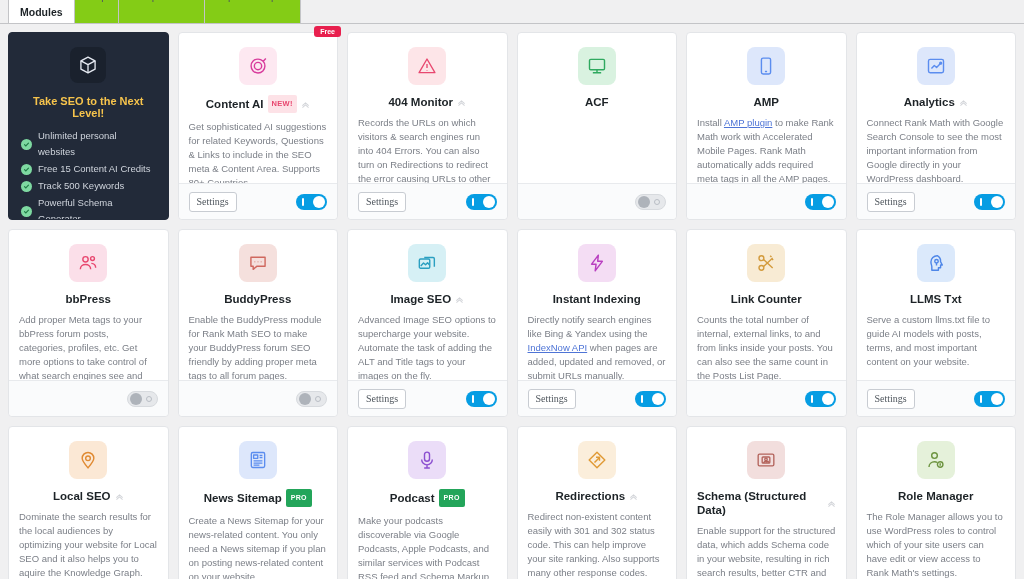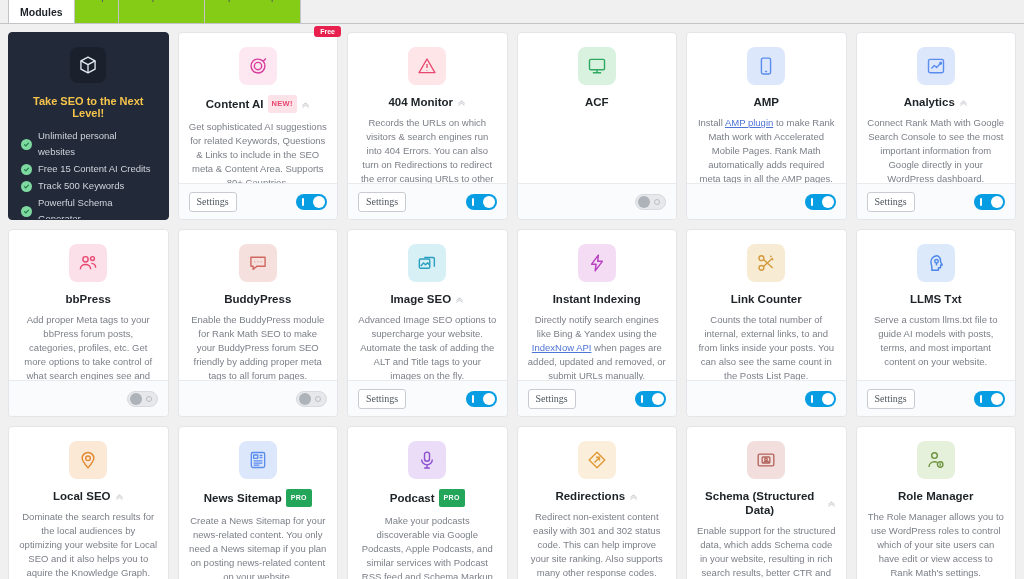--- a/index.html
+++ b/index.html
@@ -55,21 +55,20 @@
     border: 1px solid #e3e5e8;
     border-radius: 4px;
     height: 188px;
     display: flex;
     flex-direction: column;
     position: relative;
   }
   .card-body {
     flex: 1;
     padding: 14px 10px 6px 10px;
-    text-align: center;
     overflow: hidden;
   }
   .iconbox {
     width: 38px; height: 38px;
     border-radius: 8px;
     margin: 0 auto 10px auto;
     display: flex; align-items: center; justify-content: center;
   }
   .iconbox svg { width: 20px; height: 20px; display: block; }
   .card-title {

